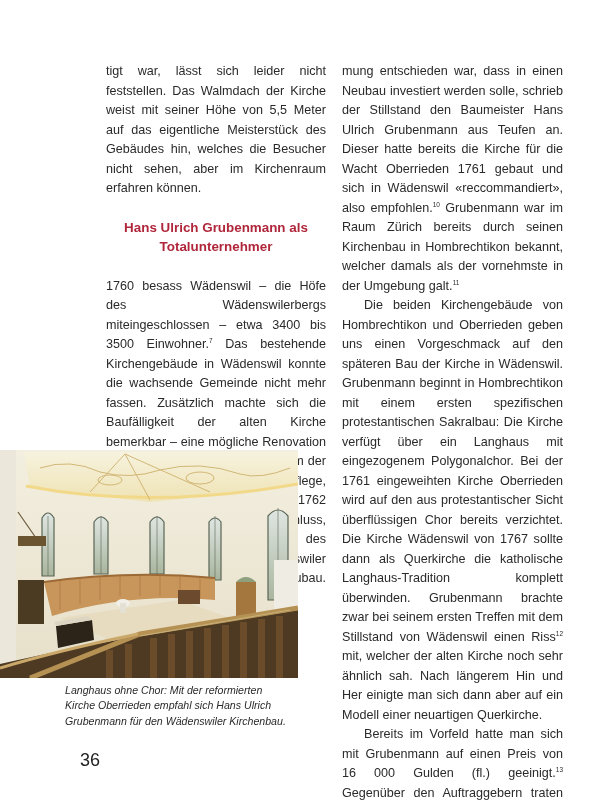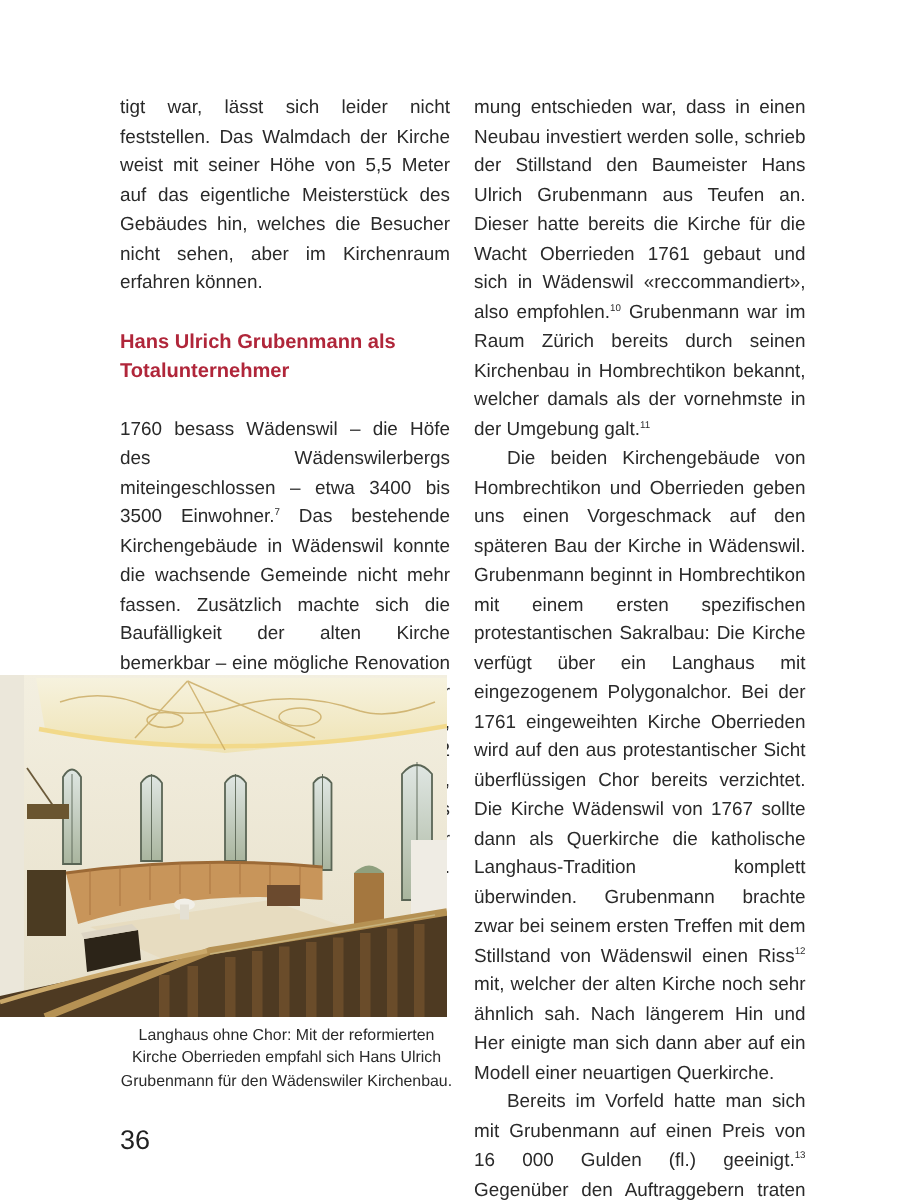--- a/index.html
+++ b/index.html
@@ -1,29 +1,29 @@
 <!DOCTYPE html>
 <html><head>
 <meta charset="utf-8">
 <style>
   html, body { margin: 0; padding: 0; }
   body {
     width: 600px; height: 800px; background: #ffffff; position: relative; overflow: hidden;
     font-family: "Liberation Sans", "DejaVu Sans", sans-serif; color: #2a2a2a;
   }
-  .col { position: absolute; font-size: 12.6px; line-height: 19.5px; text-align: justify; hyphens: manual; }
+  .col { position: absolute; font-size: 12.6px; line-height: 19.5px; text-align: justify; hyphens: manual; margin-left: 26px; }
   .col-left { left: 80px; top: 62px; width: 220px; }
   .col-right { left: 316px; top: 62px; width: 221px; }
   .col p { margin: 0; }
   .col p.indent { text-indent: 22px; }
-  .heading { color: #b0263a; font-weight: bold; font-size: 13.4px; line-height: 19.5px; margin: 19px 0 20px 0; text-align: left; }
+  .heading { color: #b0263a; font-weight: bold; font-size: 13.4px; line-height: 19.5px; margin: 19px 0 20px 0; text-align: center; }
   sup { font-size: 6.5px; line-height: 0; vertical-align: 5px; }
 
   .photo { position: absolute; left: 0; top: 450px; width: 298px; height: 228px; overflow: hidden; background: #e9e3cf; }
-  .caption { position: absolute; left: 80px; top: 683px; width: 222px; font-size: 10.6px; line-height: 15.3px; color: #2a2a2a; text-align: center; }
+  .caption { position: absolute; left: 65px; top: 683px; width: 222px; font-size: 10.6px; line-height: 15.3px; color: #2a2a2a; text-align: left; font-style: italic; }
   .page-number { position: absolute; left: 80px; top: 750px; font-size: 18px; color: #222; }
 </style>
 </head>
 <body>
 
 <div class="col col-left">
   <p><span>tigt war, lässt sich leider nicht feststellen. Das Walmdach der Kirche weist mit seiner Höhe von 5,5 Meter auf das eigentliche Meisterstück des Gebäudes hin, welches die Besucher nicht sehen, aber im Kirchenraum erfahren können.</span></p>
   <div class="heading">Hans Ulrich Grubenmann als Totalunternehmer</div>
   <p><span>1760 besass Wädenswil – die Höfe des Wädenswilerbergs miteingeschlossen – etwa 3400 bis 3500 Einwohner.</span><sup>7</sup><span> Das bestehende Kirchengebäude in Wädenswil konnte die wachsende Gemeinde nicht mehr fassen. Zusätzlich machte sich die Baufälligkeit der alten Kirche bemerkbar – eine mögliche Renovation des Gebäudes stand an.</span><sup>8</sup><span> Nun kam der Stillstand, die heutige Kirchen­pflege, zum Einsatz.</span><sup>9</sup><span> Er beriet sich 1762 mehrere Male und kam zum Schluss, dass eine Renovation des Kirchengebäudes die Wädenswiler teurer zu stehen käme, als ein Neubau. Als nach einer Gemeindeabstim-</span></p>
 </div>

